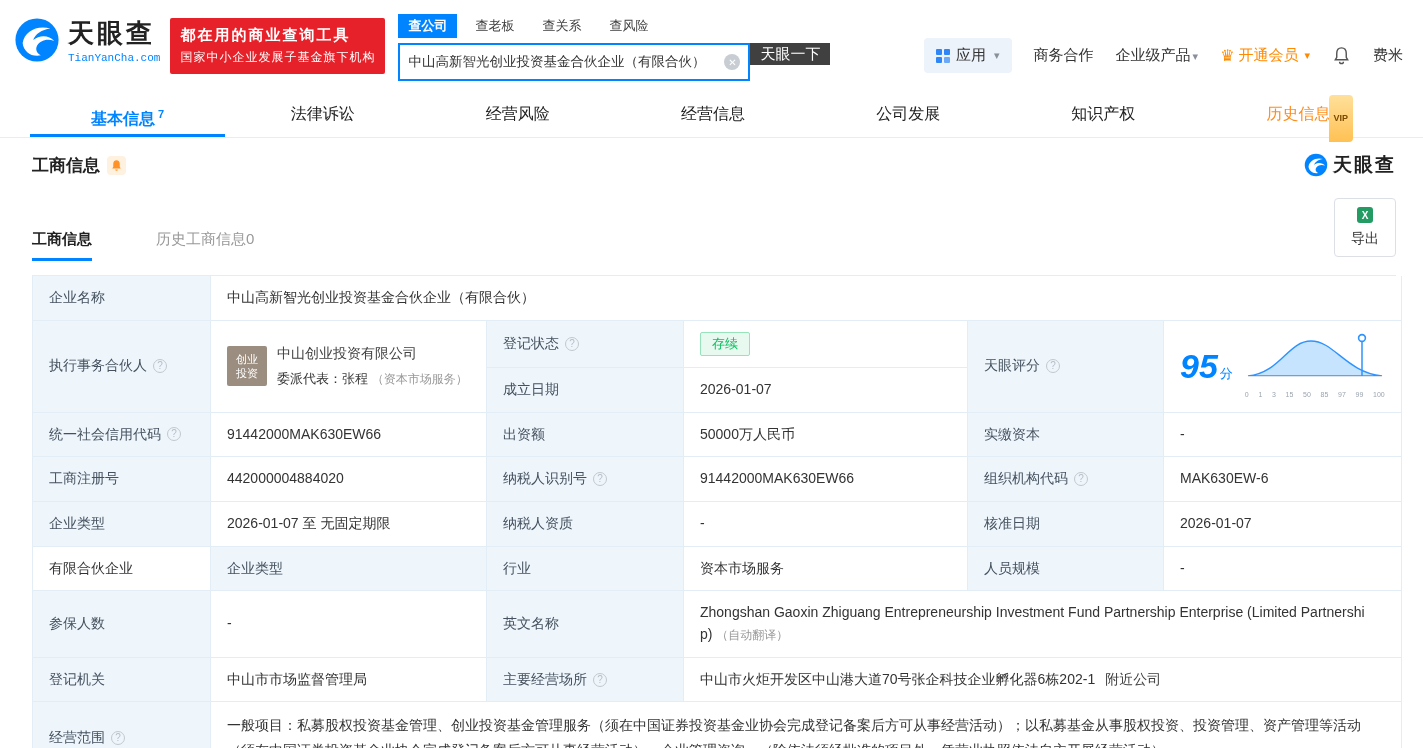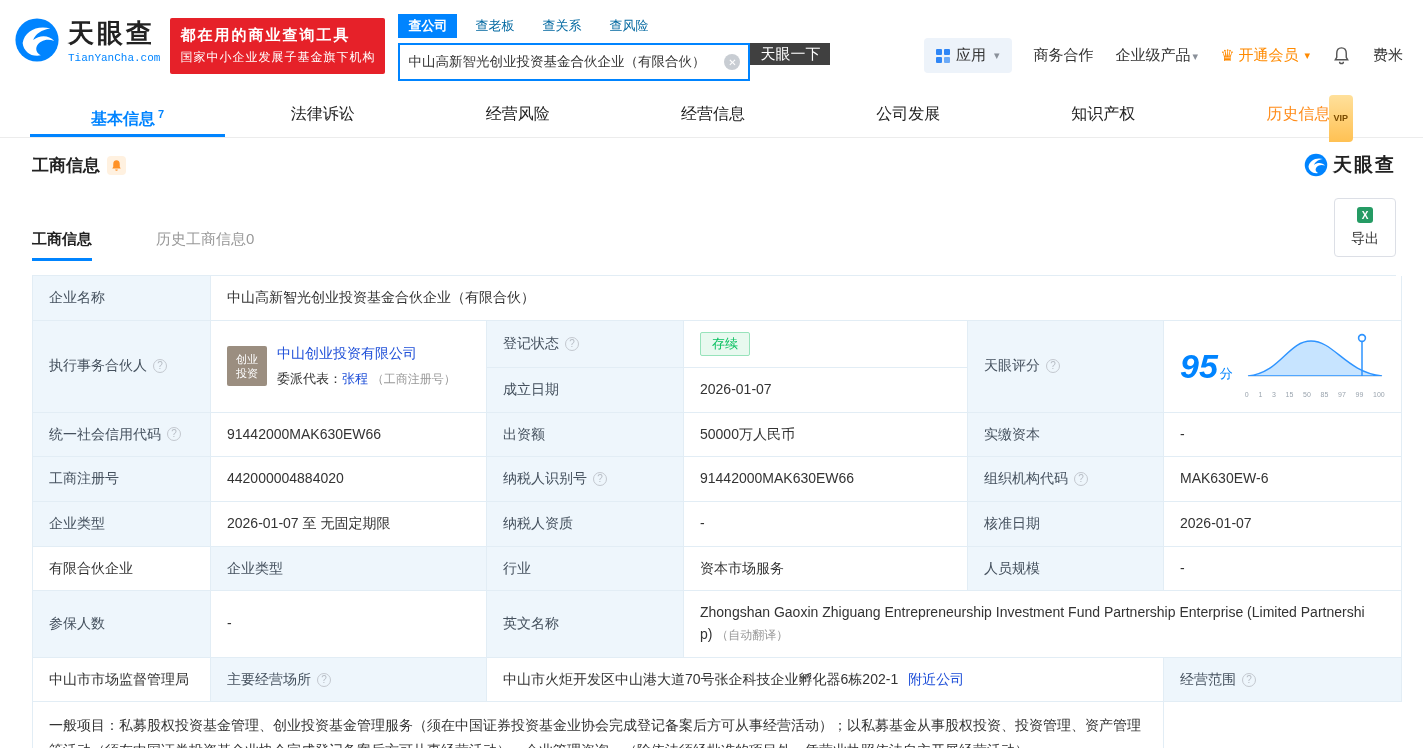--- a/index.html
+++ b/index.html
@@ -11,21 +11,21 @@
   
   .topbar{display:flex;align-items:flex-start;padding:10px 20px 0 14px;height:92px;}
   .logo{display:flex;gap:8px;margin-top:6px;align-items:center;}
   .logo-text .logo-cn{font-size:26px;font-weight:bold;letter-spacing:3px;color:#222;}
   .logo-text .logo-en{font-size:11px;color:#0084ff;margin-top:1px;font-family:Liberation Mono, monospace;}
   .promo{background:#e62129;color:#fff;padding:8px 10px;margin:8px 0 0 10px;border-radius:2px;}
   .promo-l1{font-size:15px;font-weight:bold;letter-spacing:2px;}
   .promo-l2{font-size:12px;margin-top:4px;letter-spacing:1px;}
   .search-area{margin-left:13px;margin-top:4px;}
   .search-tabs{display:flex;align-items:center;gap:8px;}
-  .stab{font-size:13px;color:#0369a1;padding:3px 10px;}
+  .stab{font-size:13px;color:#404040;padding:3px 10px;}
   .stab.active{background:#0084ff;color:#fff;font-weight:bold;}
   .search-row{display:flex;margin-top:5px;}
   .search-box{width:352px;height:38px;border:2px solid #0084ff;display:flex;align-items:center;background:#fff;}
   .search-box input{flex:1;border:none;outline:none;font-size:13.5px;padding:0 8px;color:#333;font-family:inherit;min-width:0;}
   .clear{width:16px;height:16px;border-radius:50%;background:#c8cdd3;color:#fff;font-size:10px;display:flex;align-items:center;justify-content:center;margin-right:8px;flex:none;}
   .clear::before{content:"✕";}
   .search-btn{width:80px;height:22px;background:#404040;color:#fff;border:none;font-size:15px;font-family:inherit;cursor:pointer;}
   .top-menu{margin-left:auto;display:flex;align-items:center;gap:22px;margin-top:28px;font-size:15px;color:#333;white-space:nowrap;}
   .app-btn{display:flex;align-items:center;gap:6px;background:#edf3fa;border-radius:4px;padding:8px 12px;}
   .caret{font-size:11px;color:#8a9099;margin-left:2px;}
@@ -61,21 +61,21 @@
   
   .info-grid{display:grid;grid-template-columns:178px 276px 197px 284px 196px auto;grid-auto-rows:minmax(44px,auto);border-top:1px solid #e2edf5;border-left:1px solid #e2edf5;margin-top:14px;}
   .cell{border-right:1px solid #e2edf5;border-bottom:1px solid #e2edf5;padding:11px 16px;display:flex;align-items:center;font-size:14px;line-height:1.55;}
   .cell.label{background:#eef6fc;color:#45515e;}
   .cell.val{background:#fff;color:#333;}
   .rs2{grid-row:span 2;}
   .cs3{grid-column:span 3;}
   .cs5{grid-column:span 5;}
   .q{width:14px;height:14px;border:1px solid #c3c8cf;border-radius:50%;color:#b7bdc5;font-size:10px;line-height:12px;text-align:center;display:inline-block;margin-left:6px;flex:none;cursor:pointer;}
   .q::before{content:"?";}
-  .blink{color:#1d4ed8;cursor:pointer;}
+  .blink{color:#404040;cursor:pointer;}
   .gray{color:#999;}
   .sm{font-size:12px;}
   .status-badge{display:inline-block;padding:2px 11px;font-size:13px;color:#0bc061;background:#e8f9ef;border:1px solid #97e3bb;border-radius:2px;line-height:1.4;}
   .partner-cell{gap:10px;}
   .plogo{width:40px;height:40px;background:#9b8e80;border-radius:2px;color:#fff;font-size:11px;display:flex;flex-direction:column;align-items:center;justify-content:center;line-height:1.3;flex:none;cursor:pointer;}
   .pinfo{display:flex;flex-direction:column;gap:4px;}
   .repline{font-size:13px;color:#333;}
   .score-cell{gap:12px;align-items:center;}
   .score-num{white-space:nowrap;}
   .score-big{font-size:34px;font-weight:bold;font-style:italic;color:#0084ff;}
@@ -205,21 +205,21 @@
       </div>
     <div class="cell val rs2 partner-cell">
       <span class="plogo">
         <span>创业</span>
         <span>投资</span>
       </span>
       <span class="pinfo">
         <a class="blink">中山创业投资有限公司</a>
         <span class="repline">
           <span>委派代表：</span><a class="blink">张程</a>
-          <span class="gray sm">（工商注册号）</span>
+          <span class="gray sm">（资本市场服务）</span>
         </span>
       </span>
     </div>
     <div class="cell label">
         <span>登记状态</span>
         <span class="q"></span>
       </div>
     <div class="cell val">
         <span class="status-badge">存续</span>
       </div>
@@ -343,20 +343,23 @@
     <div class="cell val">
         <span>-</span>
       </div>
     <div class="cell label">
         <span>英文名称</span>
       </div>
     <div class="cell val cs3 en-cell">
         <span><span>Zhongshan Gaoxin Zhiguang Entrepreneurship Investment Fund Partnership Enterprise (Limited Partnership)</span>&nbsp;<span class="gray sm">（自动翻译）</span></span>
       </div>
 
+    <div class="cell label">
+        <span>登记机关</span>
+      </div>
     <div class="cell val">
         <span>中山市市场监督管理局</span>
       </div>
     <div class="cell label">
         <span>主要经营场所</span>
         <span class="q"></span>
       </div>
     <div class="cell val cs3">
       <span>中山市火炬开发区中山港大道70号张企科技企业孵化器6栋202-1</span>
       <a class="blink addr-link">附近公司</a>

